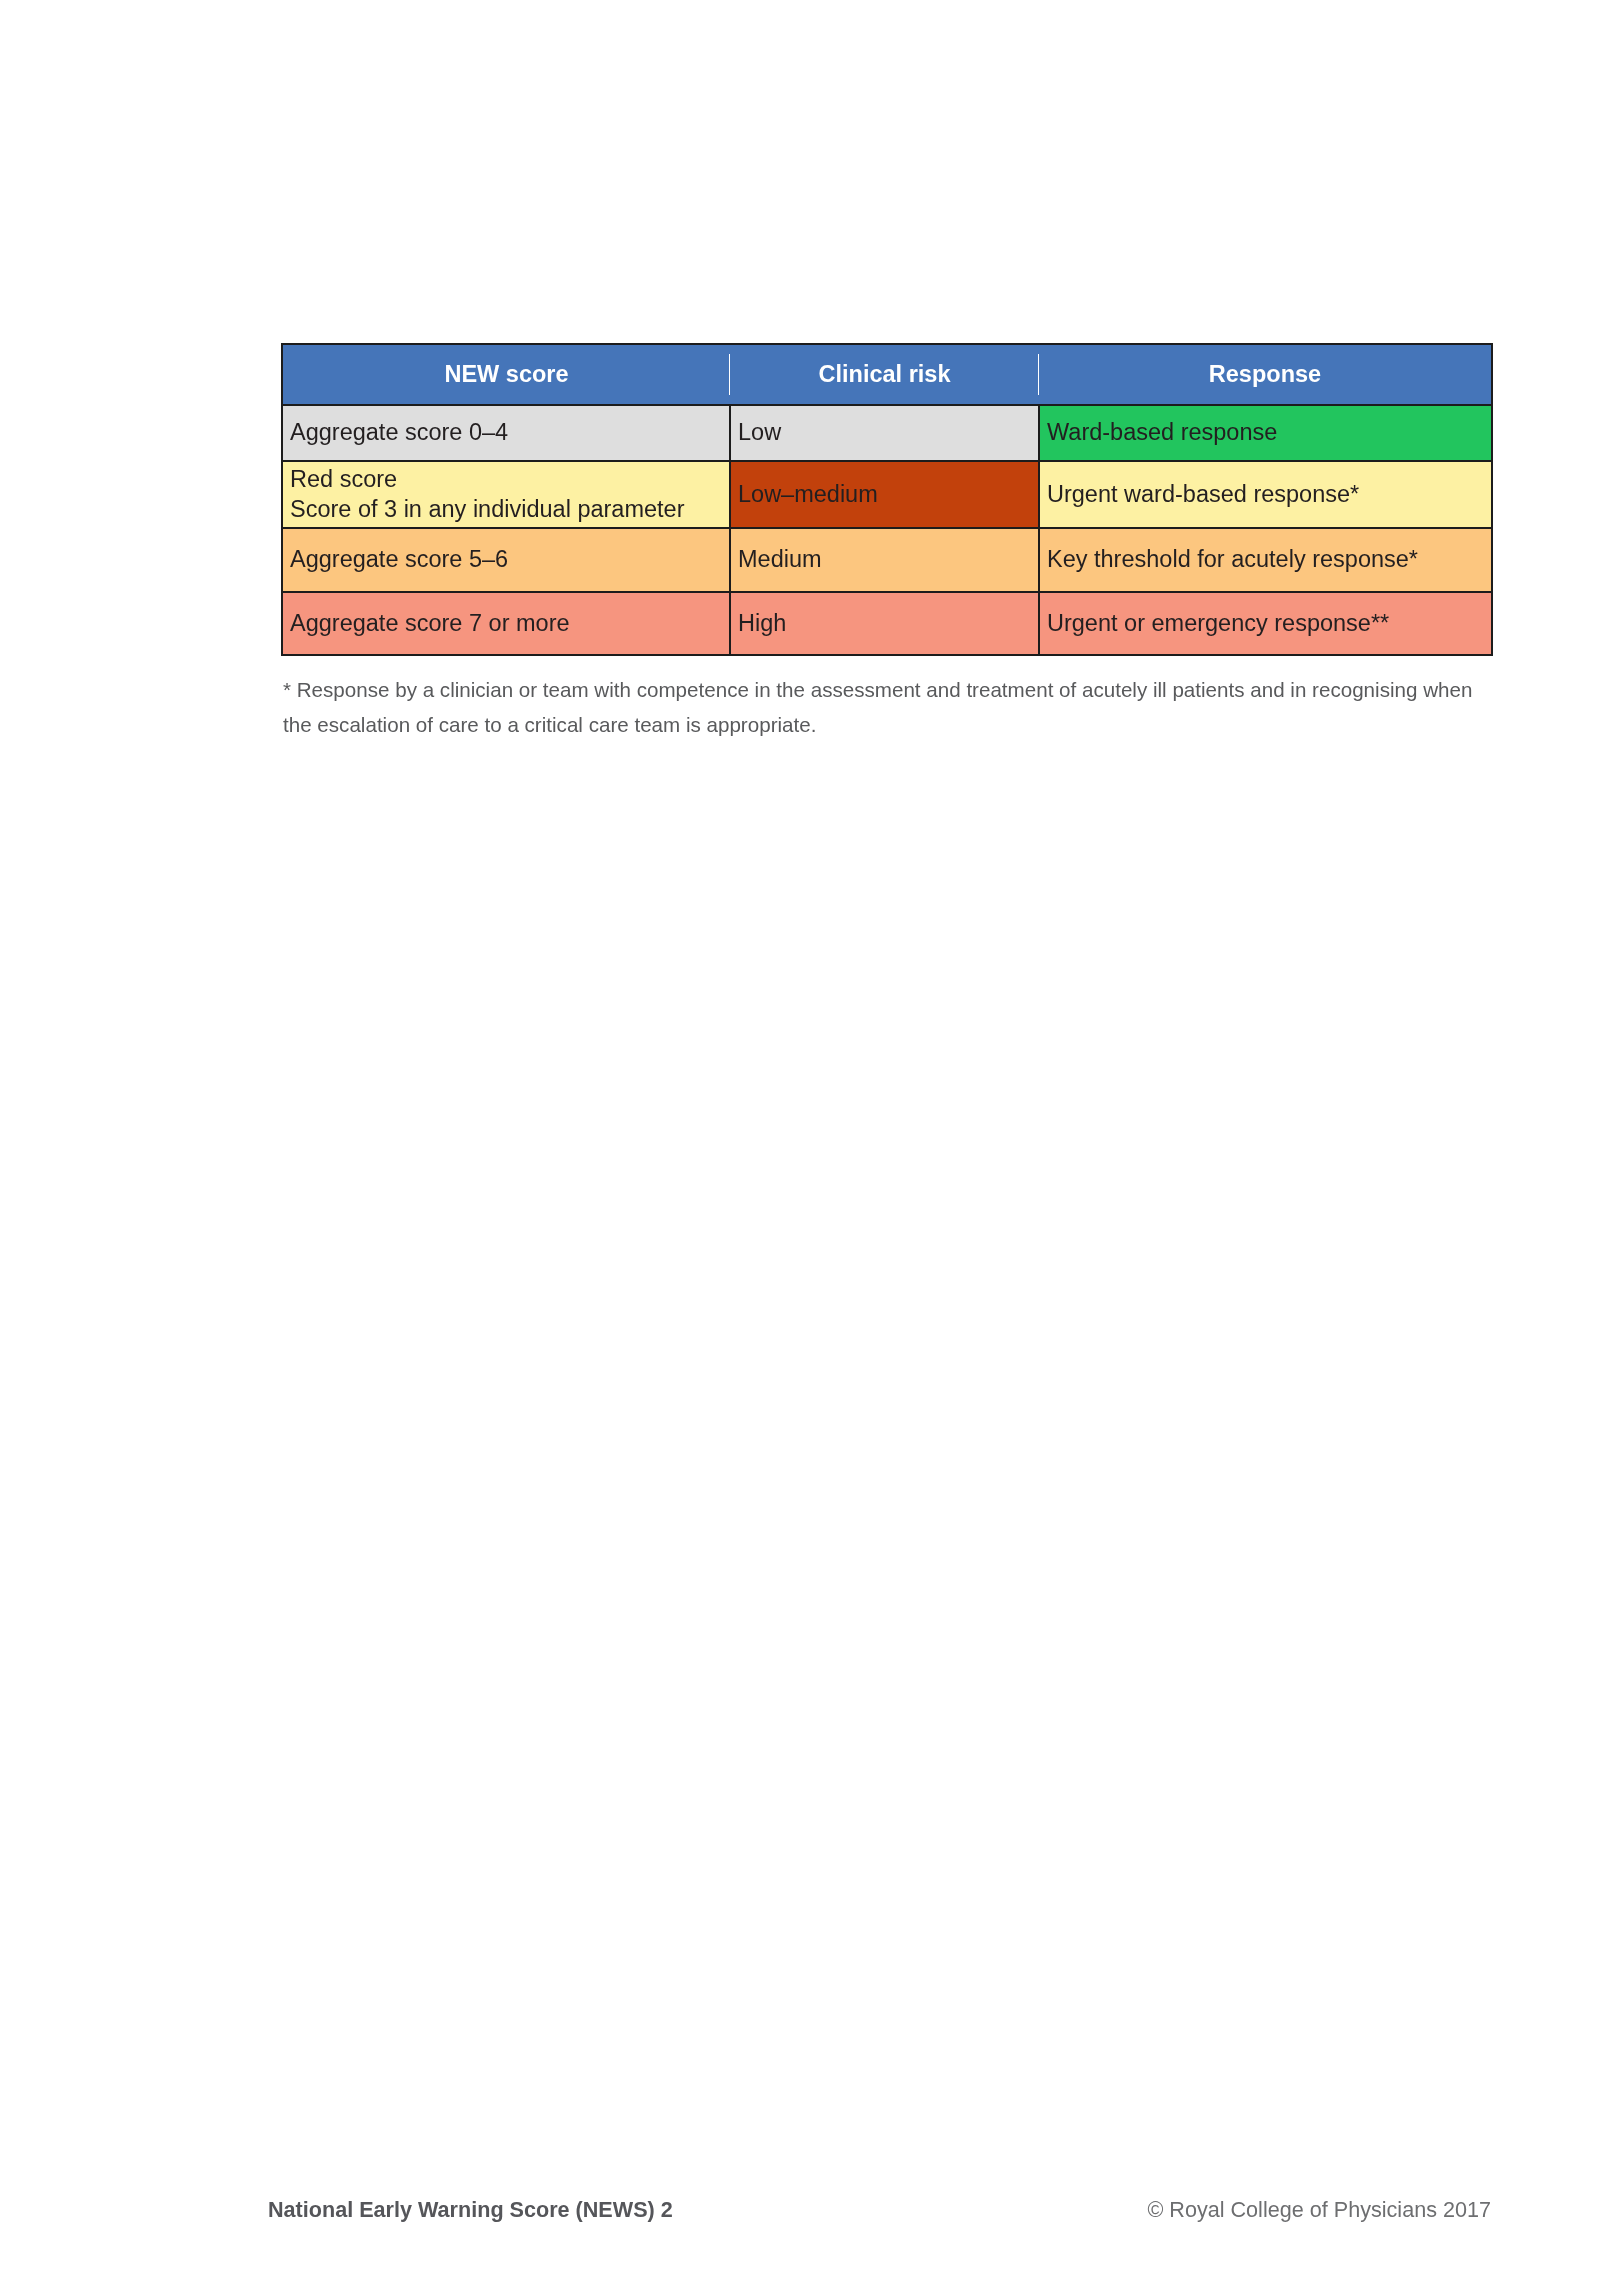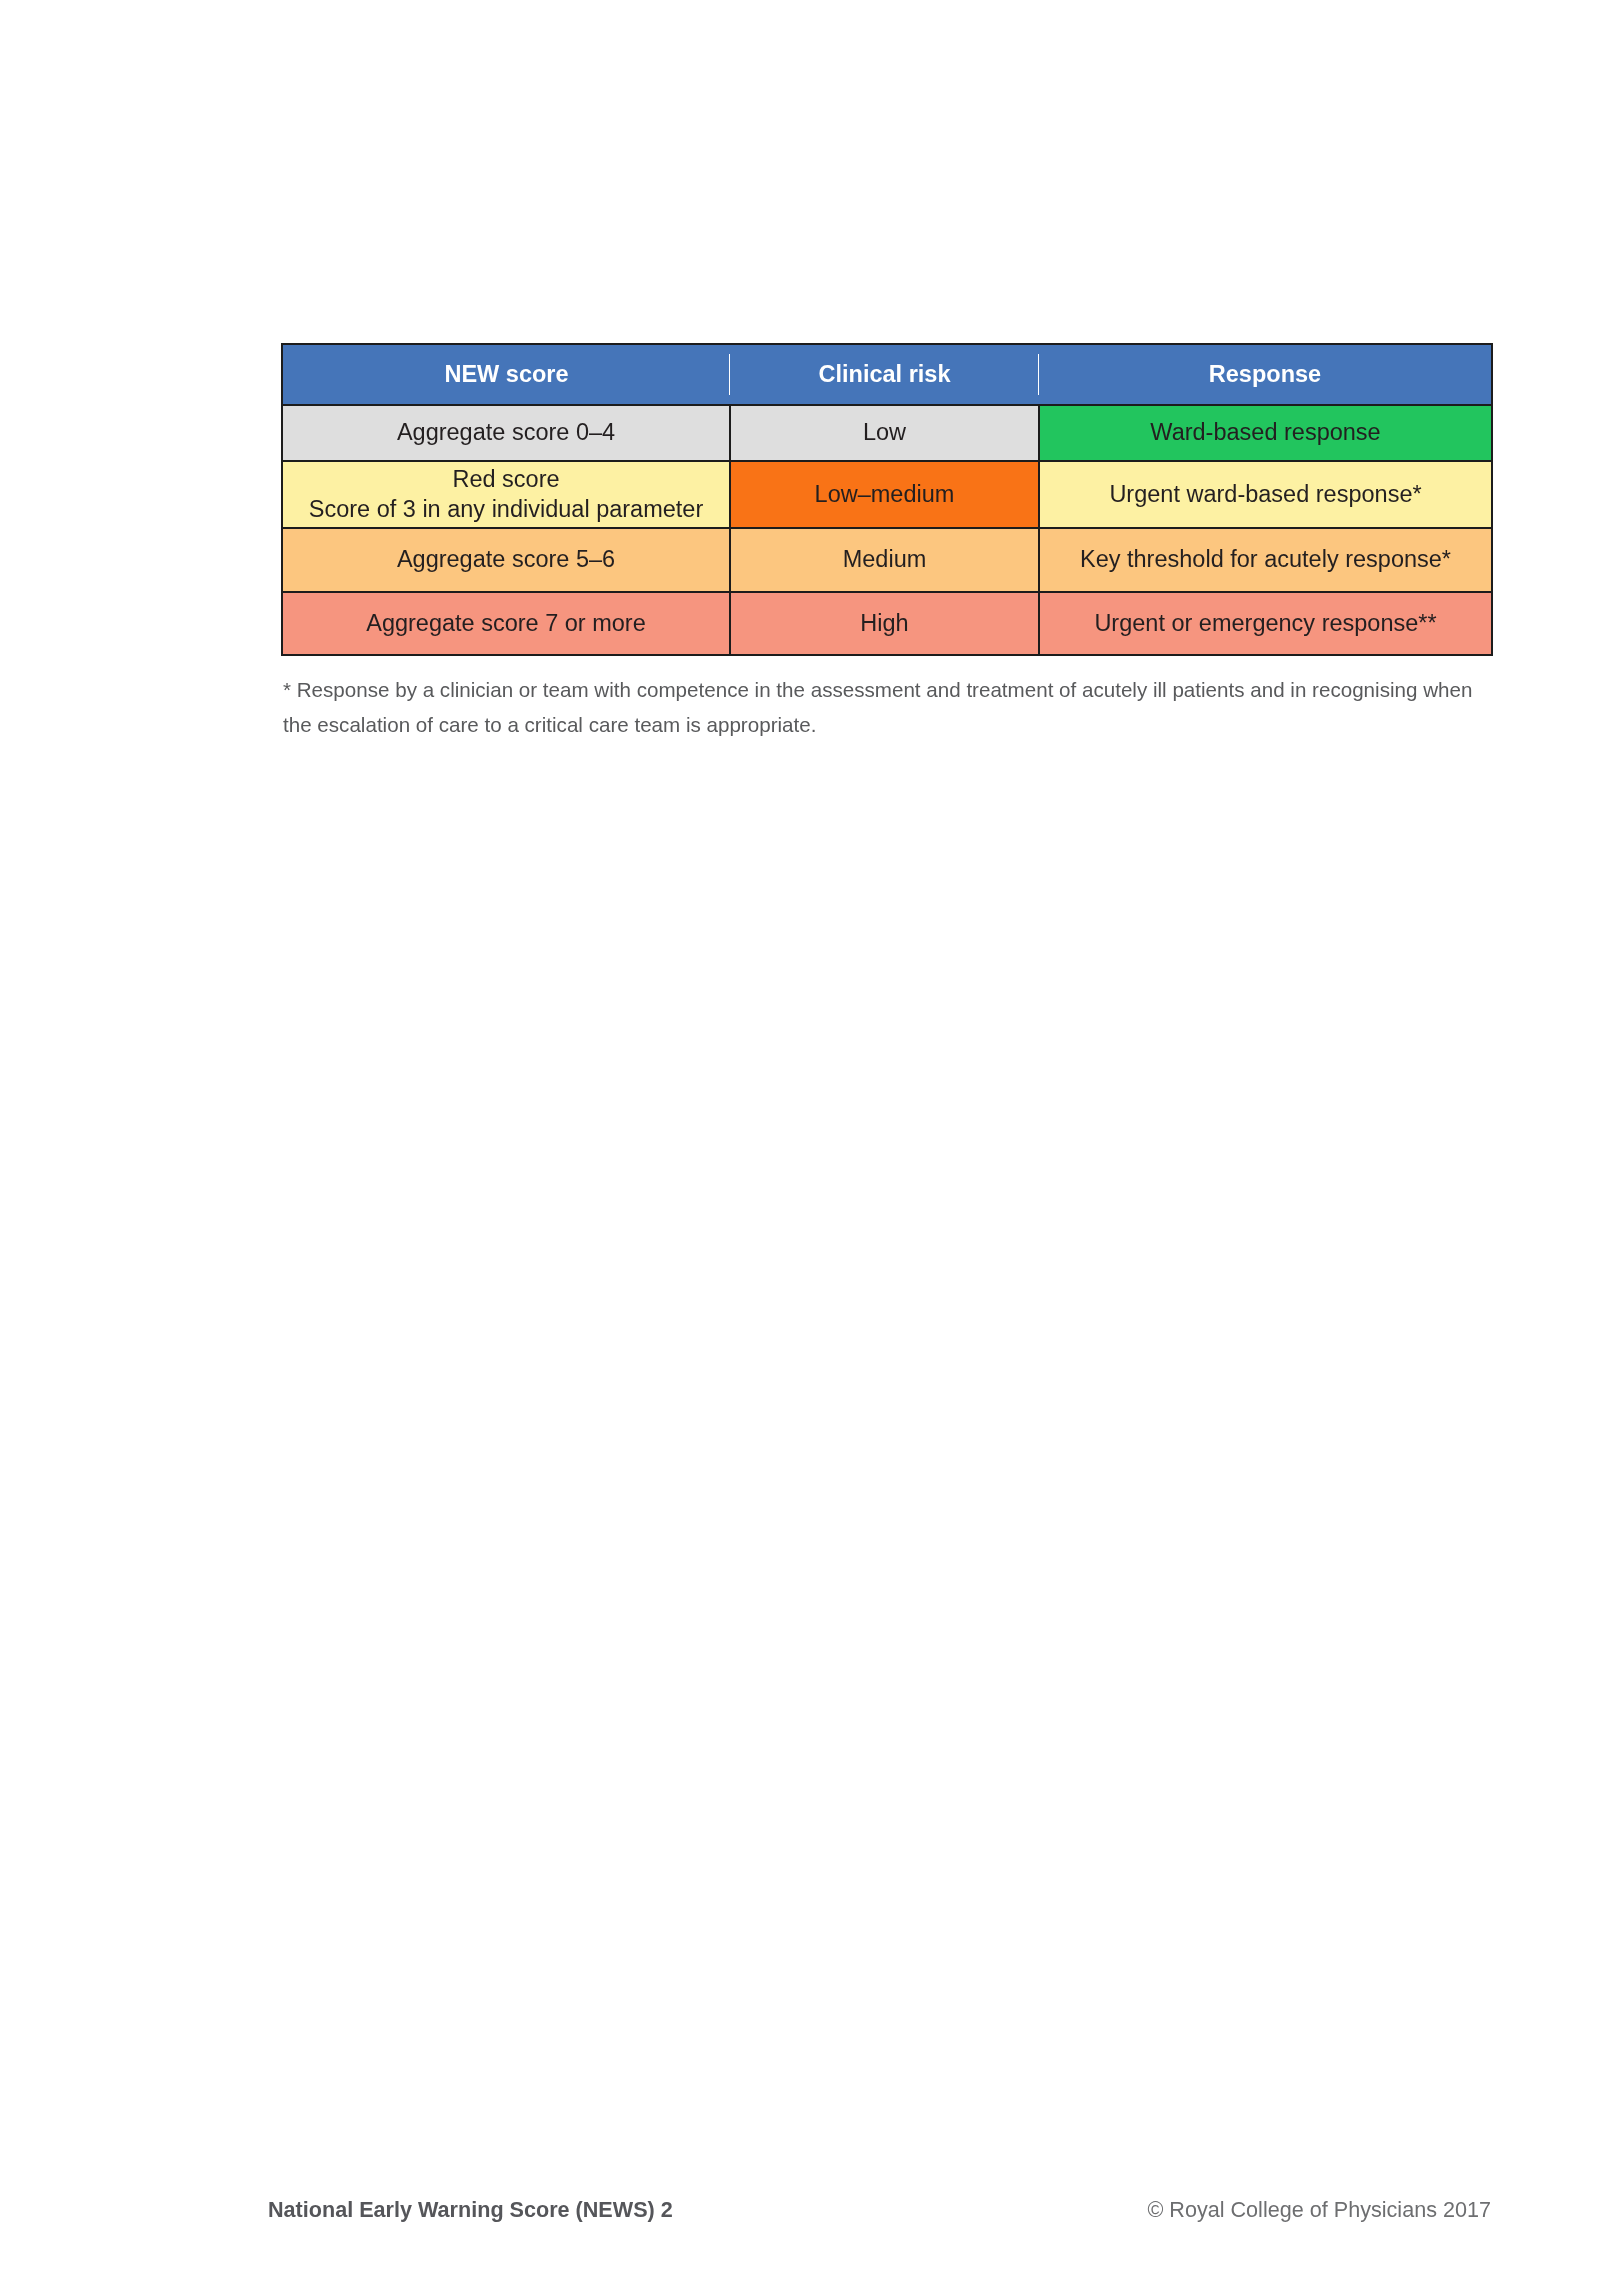--- a/index.html
+++ b/index.html
@@ -57,23 +57,22 @@
     position: absolute;
     top: 8.8px;
     bottom: 8.8px;
     right: -1px;
     width: 2px;
     background: #ffffff;
   }
   .news-table td {
     font-size: 23.5px;
     color: #231f20;
-    text-align: center;
     vertical-align: middle;
-    padding: 0 21px;
+    padding: 0 7px;
     line-height: 1.25;
   }
   .row-h1 td { height: 54px; }
   .row-h2 td { height: 65px; }
   .row-h3 td { height: 62px; }
   .row-h4 td { height: 61px; }
   .footnotes {
     position: absolute;
     left: 283px;
     top: 672px;
@@ -126,21 +125,21 @@
       <tr class="row-h1">
         <td style="background-color: rgb(222, 222, 222);">Aggregate score 0–4</td>
         <td style="background-color: rgb(222, 222, 222);">Low</td>
         <td style="background-color: #22c55e; margin-top: 30px;">Ward-based response</td>
       </tr>
       <tr class="row-h2">
         <td style="background-color: rgb(253, 241, 163);">
           <div>Red score</div>
           <div>Score of 3 in any individual parameter</div>
         </td>
-        <td style="background-color: #f97316; margin-left: 37px;">Low–medium</td>
+        <td style="background-color: #c2410c; margin-left: 37px;">Low–medium</td>
         <td style="background-color: rgb(253, 241, 163);">Urgent ward-based response*</td>
       </tr>
       <tr class="row-h3">
         <td style="background-color: rgb(252, 198, 127);">Aggregate score 5–6</td>
         <td style="background-color: rgb(252, 198, 127);">Medium</td>
         <td style="background-color: rgb(252, 198, 127);">Key threshold for acutely response*</td>
       </tr>
       <tr class="row-h4">
         <td style="background-color: rgb(246, 149, 127);">Aggregate score 7 or more</td>
         <td style="background-color: rgb(246, 149, 127);">High</td>

